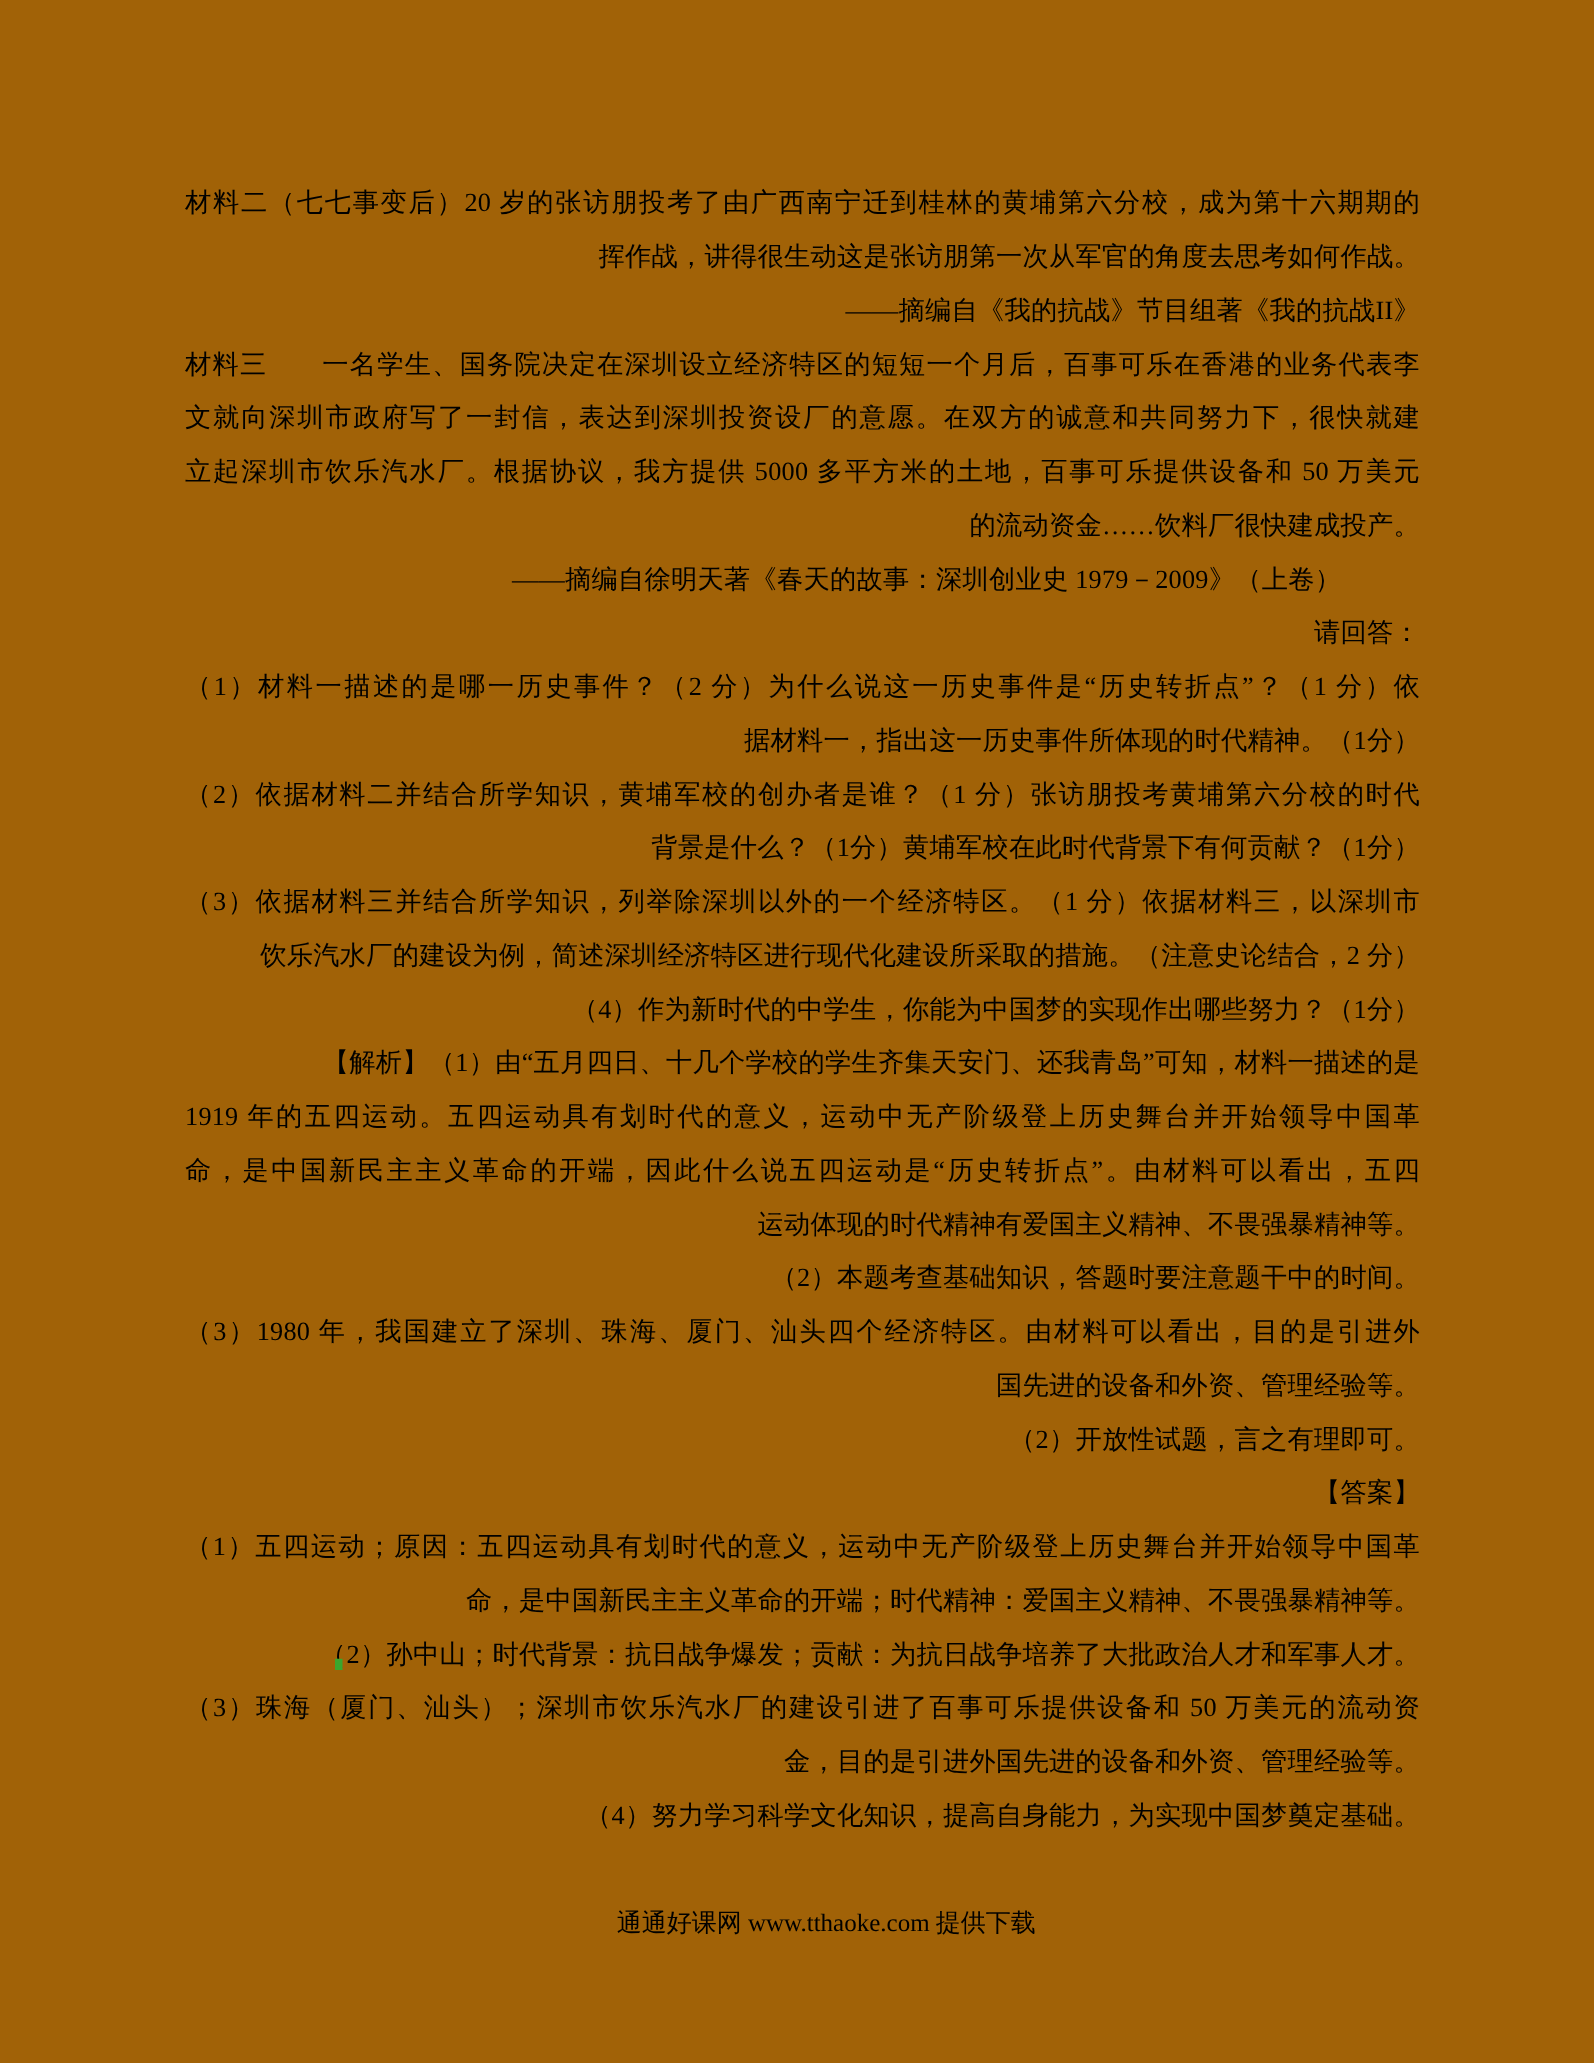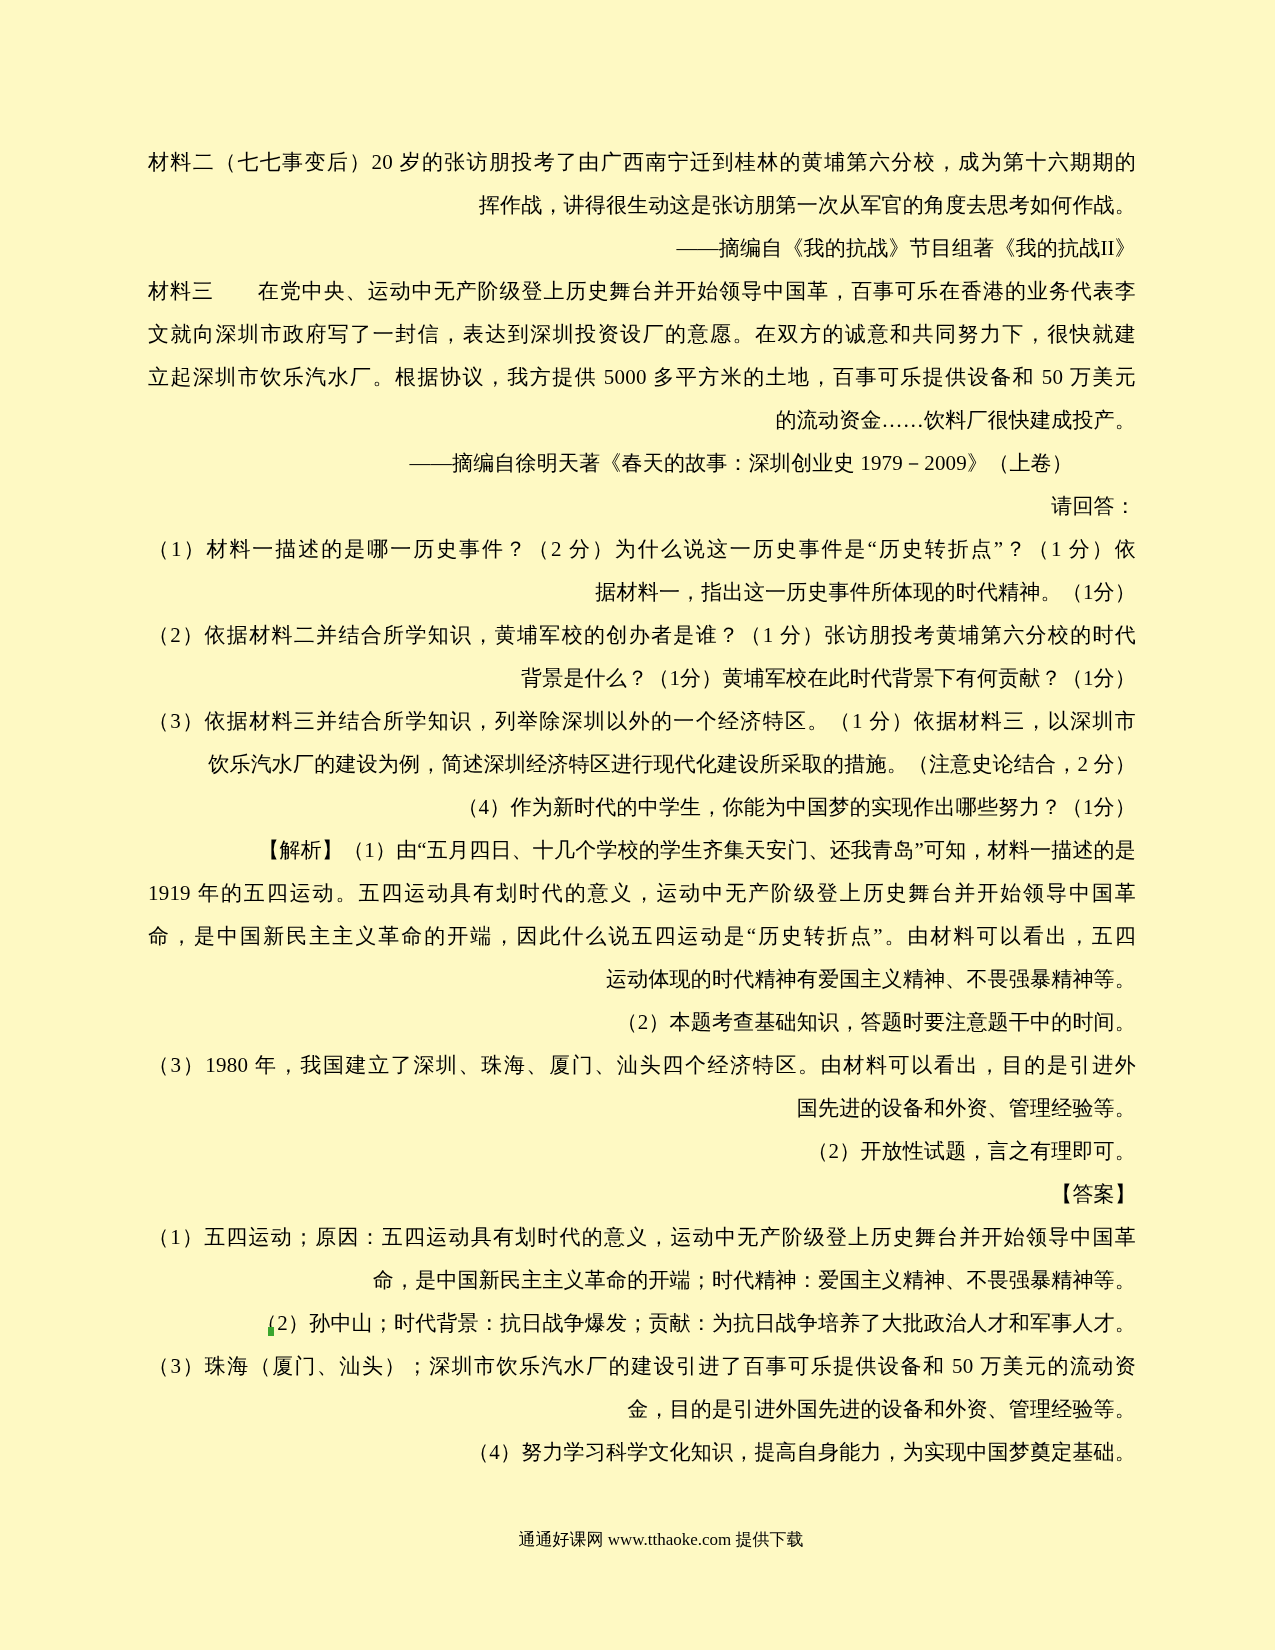--- a/index.html
+++ b/index.html
@@ -2,21 +2,21 @@
 <html lang="zh"><head>
 <meta charset="utf-8">
 <title>Document</title>
 <style>
   html, body { margin: 0; padding: 0; background: #e8e8e8; }
   .page {
     position: relative;
     width: 1275px;
     height: 1650px;
     margin: 0 auto;
-    background: #fef9c3;
+    background: #a16207;
     font-family: "Liberation Serif", "DejaVu Serif", serif;
     color: #000000;
     overflow: hidden;
   }
   .content {
     position: absolute;
     left: 148px;
     top: 141px;
     width: 988px;
   }
@@ -37,21 +37,21 @@
   }
   .right { text-align: right; }
   .src-indent { text-align: right; padding-right: 63px; }
   .footer {
     position: absolute;
     left: 148px;
     top: 1518px;
     width: 988px;
     padding-left: 38px;
     box-sizing: border-box;
-    font-size: 17px;
+    font-size: 20px;
     line-height: 43px;
     text-align: center;
   }
   .proof-mark {
     position: absolute;
     left: 120px;
     top: 25px;
     width: 6px;
     height: 9px;
     display: inline-block;
@@ -60,21 +60,21 @@
 </head>
 <body>
 
 <div class="page">
   <div class="content">
 
     <p class="ln fill">材料二（七七事变后）20 岁的张访朋投考了由广西南宁迁到桂林的黄埔第六分校，成为第十六期期的</p>
     <p class="ln">挥作战，讲得很生动这是张访朋第一次从军官的角度去思考如何作战。</p>
     <p class="ln right">——摘编自《我的抗战》节目组著《我的抗战II》</p>
 
-    <p class="ln fill">材料三　　在党中央、运动中无产阶级登上历史舞台并开始领导中国革，百事可乐在香港的业务代表李</p>
+    <p class="ln fill">材料三　　一名学生、国务院决定在深圳设立经济特区的短短一个月后，百事可乐在香港的业务代表李</p>
     <p class="ln fill">文就向深圳市政府写了一封信，表达到深圳投资设厂的意愿。在双方的诚意和共同努力下，很快就建</p>
     <p class="ln fill">立起深圳市饮乐汽水厂。根据协议，我方提供 5000 多平方米的土地，百事可乐提供设备和 50 万美元</p>
     <p class="ln">的流动资金……饮料厂很快建成投产。</p>
     <p class="ln src-indent">——摘编自徐明天著《春天的故事：深圳创业史 1979－2009》（上卷）</p>
 
     <p class="ln">请回答：</p>
 
     <p class="ln fill">（1）材料一描述的是哪一历史事件？（2 分）为什么说这一历史事件是“历史转折点”？（1 分）依</p>
     <p class="ln">据材料一，指出这一历史事件所体现的时代精神。（1分）</p>
     <p class="ln fill">（2）依据材料二并结合所学知识，黄埔军校的创办者是谁？（1 分）张访朋投考黄埔第六分校的时代</p>

